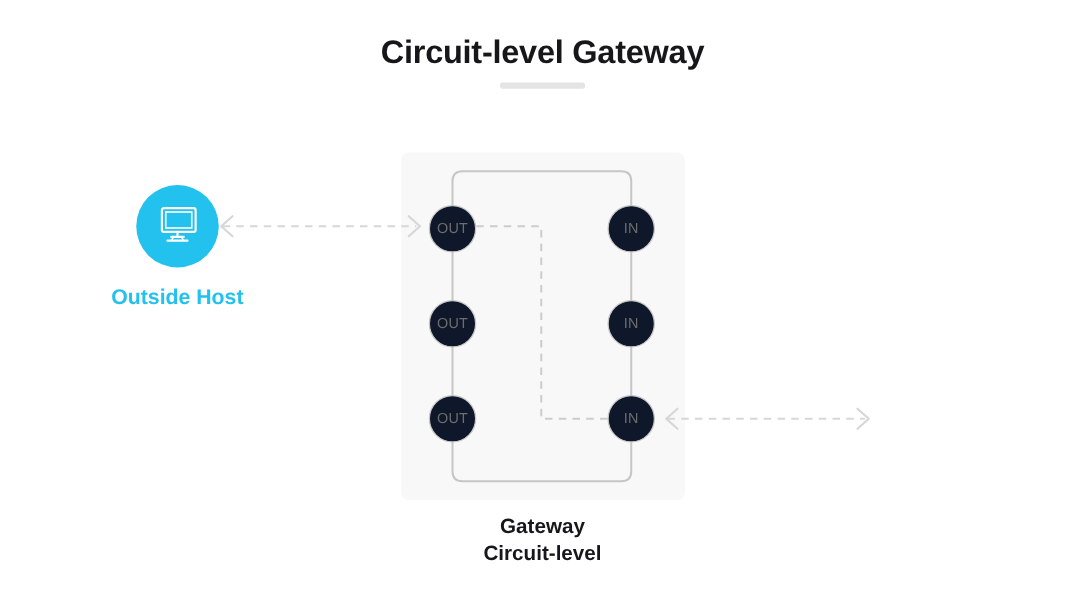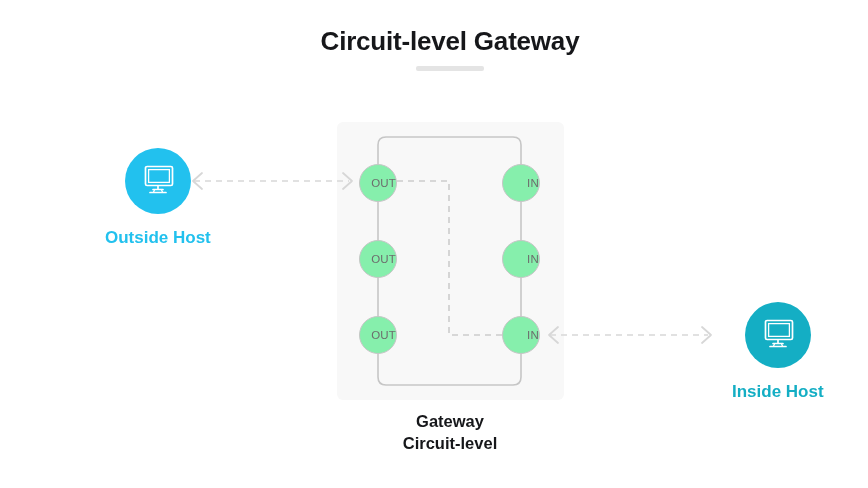--- a/index.html
+++ b/index.html
@@ -9,21 +9,21 @@
   body {
     width: 868px;
     height: 488px;
     background: #ffffff;
     font-family: "Liberation Sans", sans-serif;
     overflow: hidden;
     position: relative;
   }
   .canvas {
     position: absolute;
-    left: 16px;
+    left: 0;
     top: 0;
     width: 713px;
     height: 488px;
     text-decoration: underline;
   }
 
   
   .title {
     position: absolute;
     left: 0;
@@ -67,26 +67,26 @@
   }
 
   
   .node {
     position: absolute;
     width: 38px;
     height: 38px;
     margin-left: -19px;
     margin-top: -19px;
     border-radius: 50%;
-    background: #86efac;
+    background: #0f172a;
     border: 1.4px solid #c6c6c6;
     box-sizing: border-box;
     display: flex;
     align-items: center;
-    justify-content: flex-end;
+    justify-content: center;
     font-size: 11.5px;
     color: #6d6d6d;
     letter-spacing: 0.2px;
   }
 
   
   .host {
     position: absolute;
     display: flex;
     flex-direction: column;
@@ -175,32 +175,19 @@
         <rect x="10.6" y="7.6" width="20.8" height="12.8" fill="none" stroke="#ffffff" stroke-width="1.3"></rect>
         <path d="M 20 23.5 L 20 27.5" stroke="#ffffff" stroke-width="1.7"></path>
         <path d="M 12 30.5 L 28 30.5" stroke="#ffffff" stroke-width="1.7" stroke-linecap="round"></path>
         <path d="M 15 27.5 L 25 27.5" stroke="#ffffff" stroke-width="1.7" stroke-linecap="round"></path>
         <path d="M 16.5 27.8 L 15.5 30.2 M 23.5 27.8 L 24.5 30.2" stroke="#ffffff" stroke-width="1.3"></path>
       </svg>
     </div>
     <div class="host-label" style="color:#22c1ee;">Outside Host</div>
   </div>
 
-  <div class="host" style="left:716px; top:302px;">
-    <div class="host-circle" style="background:#14aec4;">
-      <svg width="40" height="38" viewBox="0 0 40 38">
-        <rect x="7.5" y="4.5" width="27" height="19" rx="1.6" fill="none" stroke="#ffffff" stroke-width="1.7"></rect>
-        <rect x="10.6" y="7.6" width="20.8" height="12.8" fill="none" stroke="#ffffff" stroke-width="1.3"></rect>
-        <path d="M 20 23.5 L 20 27.5" stroke="#ffffff" stroke-width="1.7"></path>
-        <path d="M 12 30.5 L 28 30.5" stroke="#ffffff" stroke-width="1.7" stroke-linecap="round"></path>
-        <path d="M 15 27.5 L 25 27.5" stroke="#ffffff" stroke-width="1.7" stroke-linecap="round"></path>
-        <path d="M 16.5 27.8 L 15.5 30.2 M 23.5 27.8 L 24.5 30.2" stroke="#ffffff" stroke-width="1.3"></path>
-      </svg>
-    </div>
-    <div class="host-label" style="color:#14aec4;">Inside Host</div>
-  </div>
 
   <div class="caption">
     <div>Gateway</div>
     <div>Circuit-level</div>
   </div>
 
 </div>
 
 </body></html>

